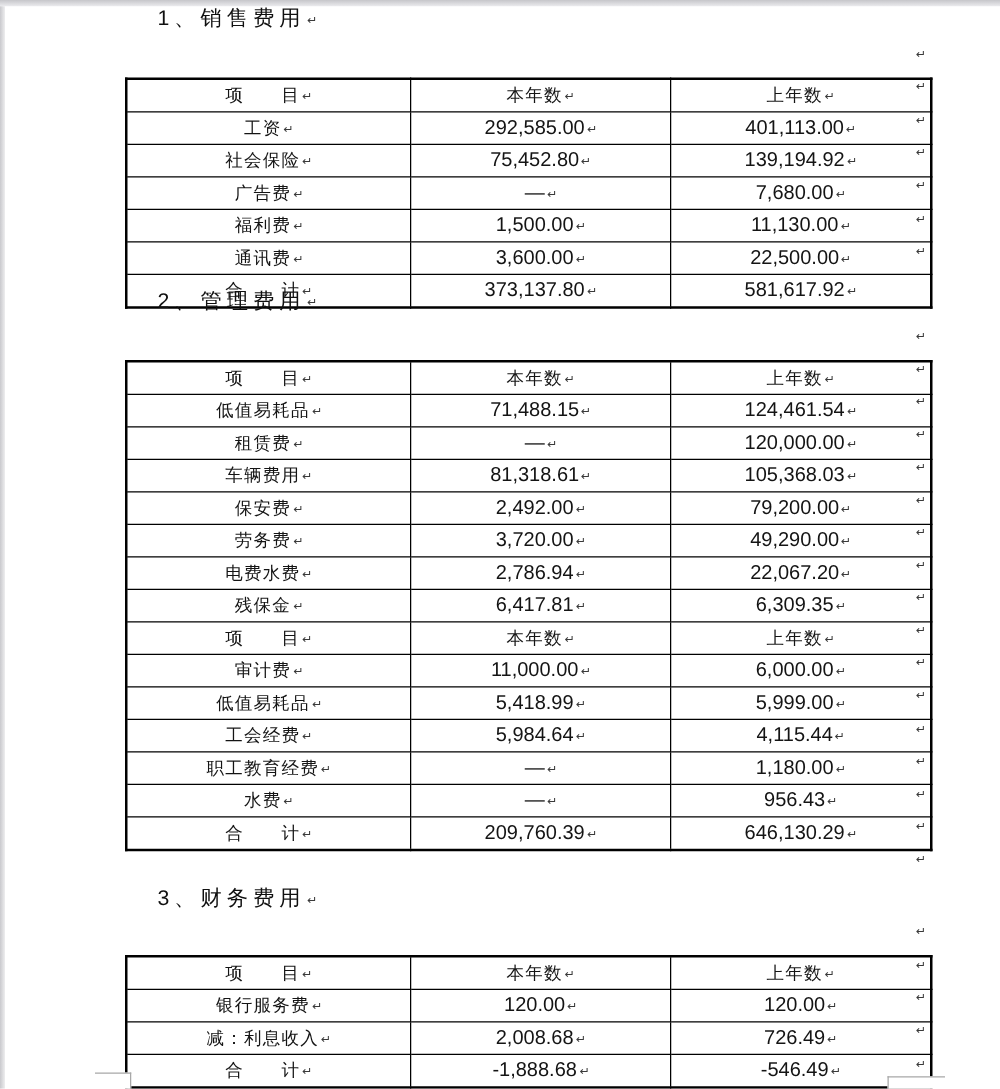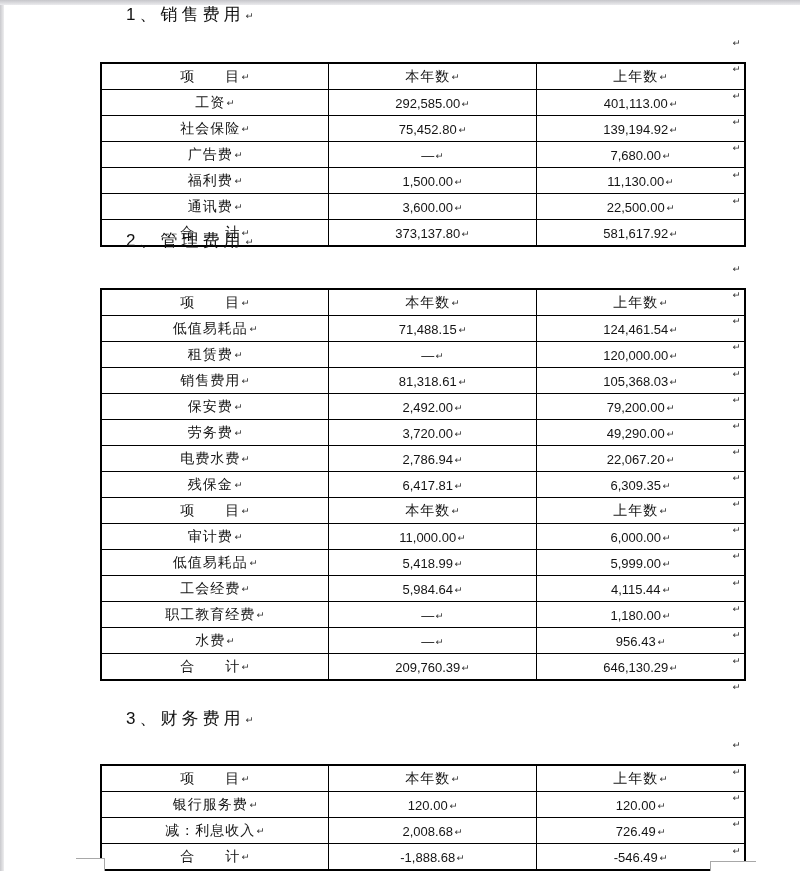--- a/index.html
+++ b/index.html
@@ -31,21 +31,21 @@
   .doc-table td{
     border:1px solid #000;
     height:25px;padding:0 2px;
     text-align:center;vertical-align:middle;
     font-size:14px;color:#141414;white-space:nowrap;
   }
   .doc-table td.col0{width:222px;letter-spacing:1px}
   .doc-table td.col1{width:203px}
   .doc-table td.col2{width:203px}
   .doc-table td.hdr{letter-spacing:1px}
-  .num{font-size:13px;letter-spacing:0}
+  .num{font-size:16px;letter-spacing:0}
   .pm{
     font-size:9px;color:#3a3a3a;margin-left:2px;vertical-align:1px;
     letter-spacing:0;display:inline-block;transform:scaleX(1.1);
   }
   .rail{
     position:absolute;left:733px;width:16px;
     display:flex;flex-direction:column;
   }
   .rail .rail-item{flex:1;display:flex;align-items:center}
   .rail .pm{margin-left:0}
@@ -146,21 +146,21 @@
             <td class="col0"><span class="txt">低值易耗品</span><span class="pm">↵</span></td>
             <td class="col1"><span class="num">71,488.15</span><span class="pm">↵</span></td>
             <td class="col2"><span class="num">124,461.54</span><span class="pm">↵</span></td>
           </tr>
           <tr>
             <td class="col0"><span class="txt">租赁费</span><span class="pm">↵</span></td>
             <td class="col1"><span class="num">—</span><span class="pm">↵</span></td>
             <td class="col2"><span class="num">120,000.00</span><span class="pm">↵</span></td>
           </tr>
           <tr>
-            <td class="col0"><span class="txt">销售费用</span><span class="pm">↵</span></td>
+            <td class="col0"><span class="txt">车辆费用</span><span class="pm">↵</span></td>
             <td class="col1"><span class="num">81,318.61</span><span class="pm">↵</span></td>
             <td class="col2"><span class="num">105,368.03</span><span class="pm">↵</span></td>
           </tr>
           <tr>
             <td class="col0"><span class="txt">保安费</span><span class="pm">↵</span></td>
             <td class="col1"><span class="num">2,492.00</span><span class="pm">↵</span></td>
             <td class="col2"><span class="num">79,200.00</span><span class="pm">↵</span></td>
           </tr>
           <tr>
             <td class="col0"><span class="txt">劳务费</span><span class="pm">↵</span></td>

